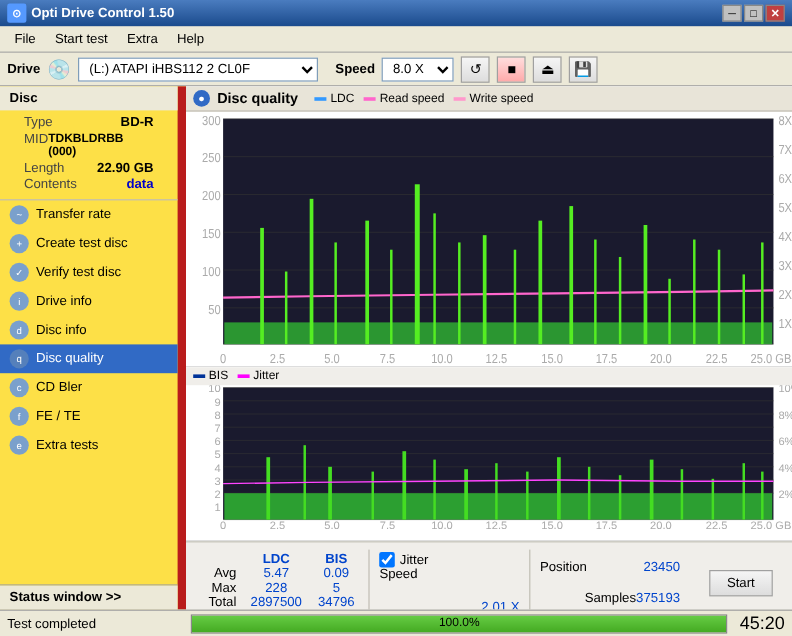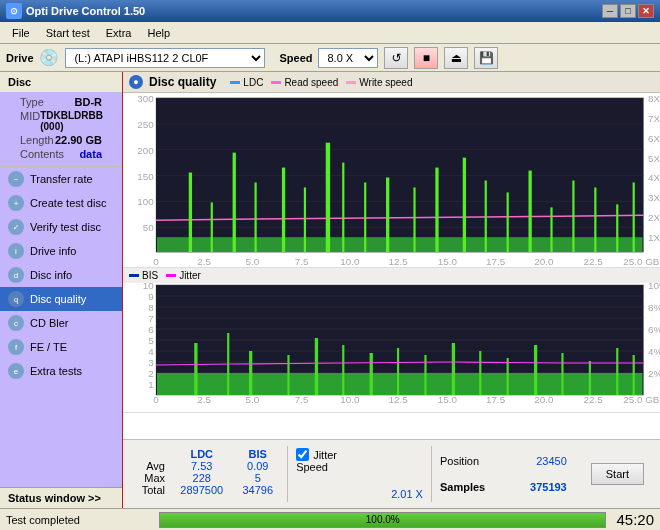--- a/index.html
+++ b/index.html
@@ -88,23 +88,23 @@
     }
 
     
     .main-container {
       display: flex;
       height: calc(530px - 22px - 22px - 28px - 22px);
     }
 
     
     .sidebar {
-      width: 123px;
-      background: #c4b5fd;
-      border-right: 1px solid #b91c1c;
+      width: 155px;
+      background: #fde047;
+      border-right: 7px solid #b91c1c;
       display: flex;
       flex-direction: column;
       flex-shrink: 0;
     }
     .sidebar-section-title {
       background: #ece9d8;
       padding: 4px 8px;
       font-weight: bold;
       font-size: 11px;
       color: #000;
@@ -384,21 +384,21 @@
         </div>
         <div class="legend-item">
           <div class="legend-dot" style="background:#ff99cc;"></div>
           <span>Write speed</span>
         </div>
       </div>
     </div>
 
     <div class="charts-container">
 
-      <div class="chart-section" style="height: 175px; flex:none;">
+      <div class="chart-section" style="height: 213px; flex:none;">
         <svg class="chart-canvas" viewBox="0 0 490 175" preserveAspectRatio="none" xmlns="http://www.w3.org/2000/svg">
 
           <rect x="30" y="5" width="445" height="155" fill="#1a1a2e"></rect>
 
           <line x1="30" y1="5" x2="475" y2="5" stroke="#333" stroke-width="0.5"></line>
           <line x1="30" y1="31" x2="475" y2="31" stroke="#333" stroke-width="0.5"></line>
           <line x1="30" y1="57" x2="475" y2="57" stroke="#333" stroke-width="0.5"></line>
           <line x1="30" y1="83" x2="475" y2="83" stroke="#333" stroke-width="0.5"></line>
           <line x1="30" y1="109" x2="475" y2="109" stroke="#333" stroke-width="0.5"></line>
           <line x1="30" y1="135" x2="475" y2="135" stroke="#333" stroke-width="0.5"></line>
@@ -544,21 +544,21 @@
       <div style="flex:1.2; padding:4px 6px; font-size:11px;">
         <table style="border-collapse:collapse; width:100%;">
           <tbody>
               <tr>
             <td style="width:40px;"></td>
             <td style="text-align:center; font-weight:bold; color:#0044cc;">LDC</td>
             <td style="text-align:center; font-weight:bold; color:#0044cc;">BIS</td>
           </tr>
           <tr>
             <td style="text-align:right; padding-right:4px;">Avg</td>
-            <td style="text-align:center; color:#0044cc;">7.53</td>
+            <td style="text-align:center; color:#0044cc;">5.47</td>
             <td style="text-align:center; color:#0044cc;">0.09</td>
           </tr>
           <tr>
             <td style="text-align:right; padding-right:4px;">Max</td>
             <td style="text-align:center; color:#0044cc;">228</td>
             <td style="text-align:center; color:#0044cc;">5</td>
           </tr>
           <tr>
             <td style="text-align:right; padding-right:4px;">Total</td>
             <td style="text-align:center; color:#0044cc;">2897500</td>
@@ -581,21 +581,21 @@
         </div>
       </div>
 
       <div class="stats-section-divider"></div>
 
       <div style="flex:1; padding:4px 8px; font-size:11px; display:flex; flex-direction:column; justify-content:space-around;">
         <div style="display:flex; justify-content:space-between;">
           <span>Position</span>
           <span style="color:#0044cc;">23450</span>
         </div>
-        <div style="display:flex; justify-content:space-between;font-weight:bold;">
+        <div style="display:flex; justify-content:flex-end;">
           <span>Samples</span>
           <span style="color:#0044cc;">375193</span>
         </div>
       </div>
 
       <div style="display:flex; align-items:center; padding:0 8px;">
         <button class="start-btn">Start</button>
       </div>
     </div>
   </div>

